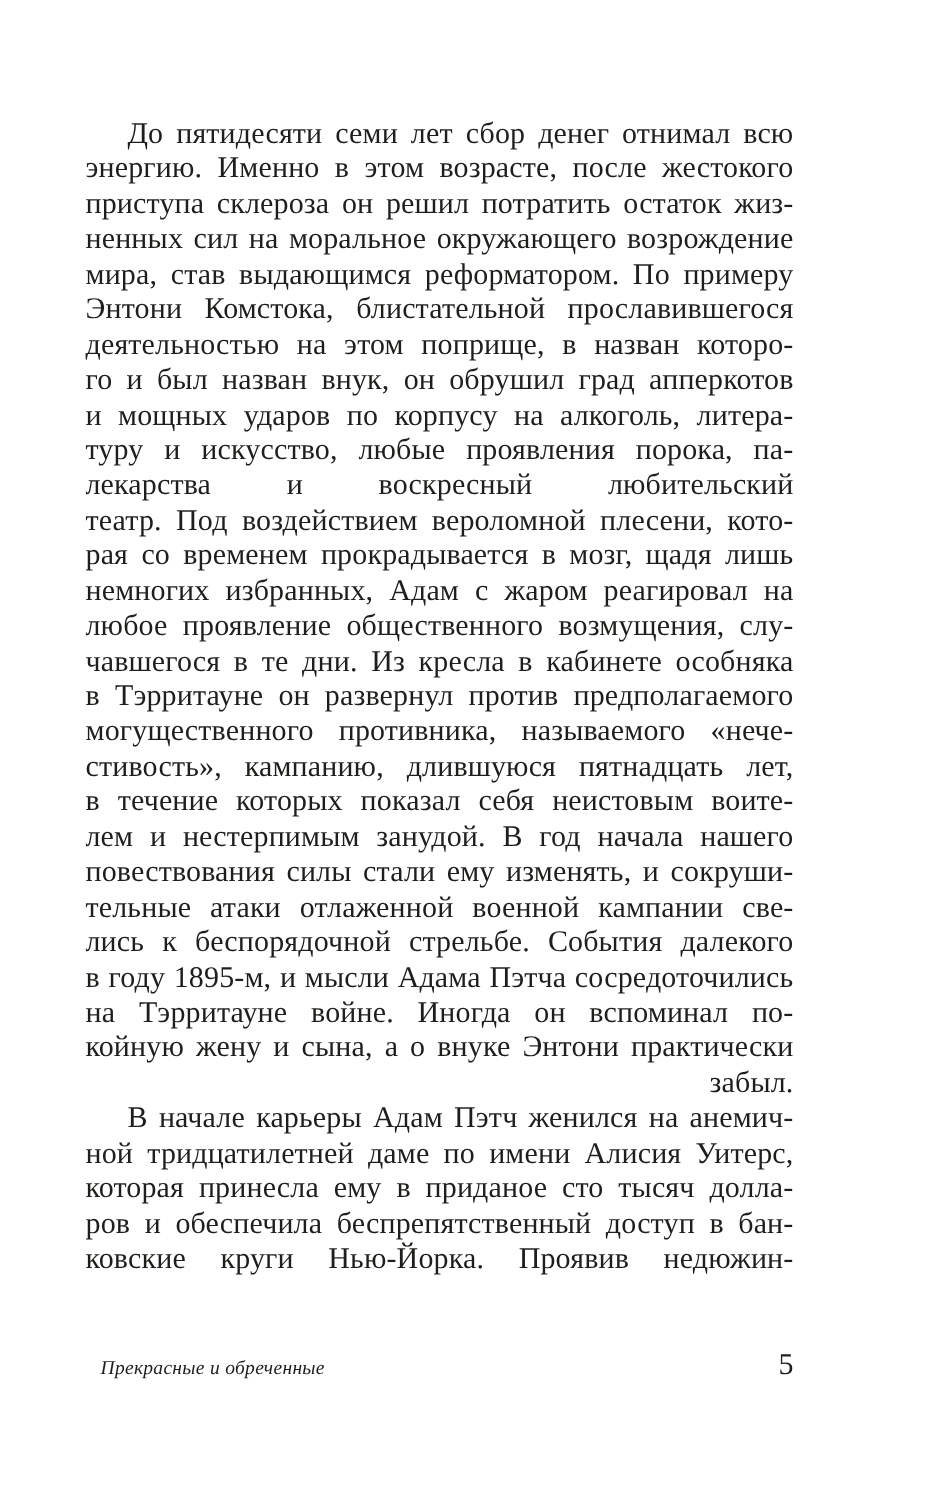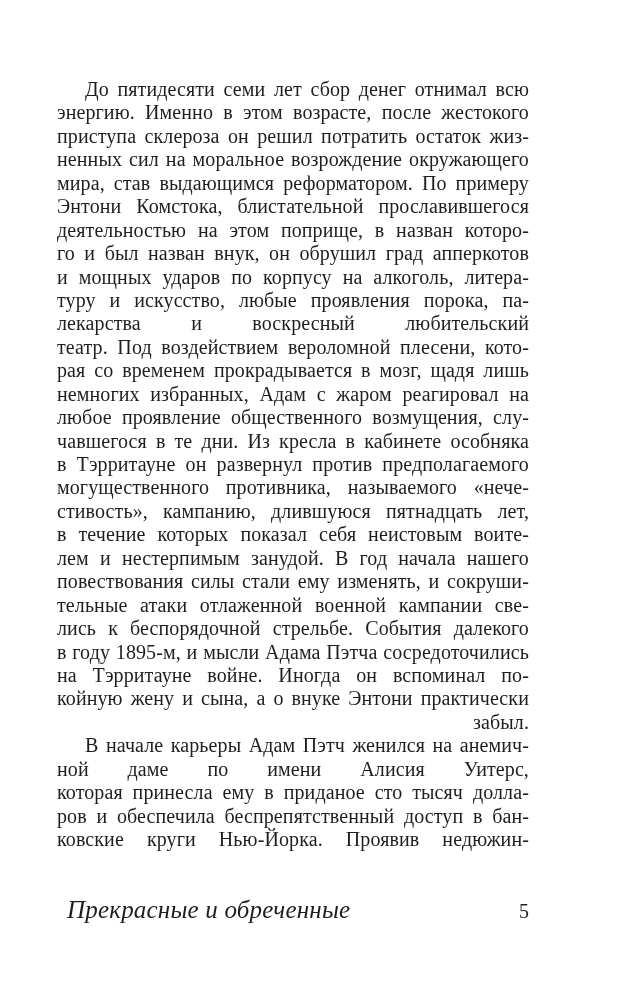--- a/index.html
+++ b/index.html
@@ -50,38 +50,38 @@
     left: 57px;
     top: 898px;
     width: 472px;
     display: flex;
     justify-content: space-between;
     align-items: baseline;
     line-height: 24px;
   }
   .footer-title {
     font-style: italic;
-    font-size: 25px;
+    font-size: 13px;
     padding-left: 10px;
     letter-spacing: 0.2px;
   }
   .footer-page-number {
     font-style: normal;
     font-size: 20px;
   }
 </style>
 </head>
 <body>
 
 <div class="page">
   <div class="text-block" id="text-block">
       <div class="line indent"><span>До</span><span>пятидесяти</span><span>семи</span><span>лет</span><span>сбор</span><span>денег</span><span>отнимал</span><span>всю</span></div>
       <div class="line"><span>энергию.</span><span>Именно</span><span>в</span><span>этом</span><span>возрасте,</span><span>после</span><span>жестокого</span></div>
       <div class="line"><span>приступа</span><span>склероза</span><span>он</span><span>решил</span><span>потратить</span><span>остаток</span><span>жиз-</span></div>
-      <div class="line"><span>ненных</span><span>сил</span><span>на</span><span>моральное</span><span>возрождение</span><span>окружающего</span></div>
+      <div class="line"><span>ненных</span><span>сил</span><span>на</span><span>моральное</span><span>окружающего</span><span>возрождение</span></div>
       <div class="line"><span>мира,</span><span>став</span><span>выдающимся</span><span>реформатором.</span><span>По</span><span>примеру</span></div>
       <div class="line"><span>Энтони</span><span>Комстока,</span><span>блистательной</span><span>прославившегося</span></div>
       <div class="line"><span>деятельностью</span><span>на</span><span>этом</span><span>поприще,</span><span>в</span><span>назван</span><span>которо-</span></div>
       <div class="line"><span>го</span><span>и</span><span>был</span><span>назван</span><span>внук,</span><span>он</span><span>обрушил</span><span>град</span><span>апперкотов</span></div>
       <div class="line"><span>и</span><span>мощных</span><span>ударов</span><span>по</span><span>корпусу</span><span>на</span><span>алкоголь,</span><span>литера-</span></div>
       <div class="line"><span>туру</span><span>и</span><span>искусство,</span><span>любые</span><span>проявления</span><span>порока,</span><span>па-</span></div>
       <div class="line"><span>лекарства</span><span>и</span><span>воскресный</span><span>любительский</span></div>
       <div class="line"><span>театр.</span><span>Под</span><span>воздействием</span><span>вероломной</span><span>плесени,</span><span>кото-</span></div>
       <div class="line"><span>рая</span><span>со</span><span>временем</span><span>прокрадывается</span><span>в</span><span>мозг,</span><span>щадя</span><span>лишь</span></div>
       <div class="line"><span>немногих</span><span>избранных,</span><span>Адам</span><span>с</span><span>жаром</span><span>реагировал</span><span>на</span></div>
@@ -93,21 +93,21 @@
       <div class="line"><span>в</span><span>течение</span><span>которых</span><span>показал</span><span>себя</span><span>неистовым</span><span>воите-</span></div>
       <div class="line"><span>лем</span><span>и</span><span>нестерпимым</span><span>занудой.</span><span>В</span><span>год</span><span>начала</span><span>нашего</span></div>
       <div class="line"><span>повествования</span><span>силы</span><span>стали</span><span>ему</span><span>изменять,</span><span>и</span><span>сокруши-</span></div>
       <div class="line"><span>тельные</span><span>атаки</span><span>отлаженной</span><span>военной</span><span>кампании</span><span>све-</span></div>
       <div class="line"><span>лись</span><span>к</span><span>беспорядочной</span><span>стрельбе.</span><span>События</span><span>далекого</span></div>
       <div class="line"><span>в</span><span>году</span><span>1895-м,</span><span>и</span><span>мысли</span><span>Адама</span><span>Пэтча</span><span>сосредоточились</span></div>
       <div class="line"><span>на</span><span>Тэрритауне</span><span>войне.</span><span>Иногда</span><span>он</span><span>вспоминал</span><span>по-</span></div>
       <div class="line"><span>койную</span><span>жену</span><span>и</span><span>сына,</span><span>а</span><span>о</span><span>внуке</span><span>Энтони</span><span>практически</span></div>
       <div class="line no-justify">забыл.</div>
       <div class="line indent"><span>В</span><span>начале</span><span>карьеры</span><span>Адам</span><span>Пэтч</span><span>женился</span><span>на</span><span>анемич-</span></div>
-      <div class="line"><span>ной</span><span>даме</span><span>по</span><span>имени</span><span>Алисия</span><span>Уитерс,</span></div>
+      <div class="line"><span>ной</span><span>тридцатилетней</span><span>даме</span><span>по</span><span>имени</span><span>Алисия</span><span>Уитерс,</span></div>
       <div class="line"><span>которая</span><span>принесла</span><span>ему</span><span>в</span><span>приданое</span><span>сто</span><span>тысяч</span><span>долла-</span></div>
       <div class="line"><span>ров</span><span>и</span><span>обеспечила</span><span>беспрепятственный</span><span>доступ</span><span>в</span><span>бан-</span></div>
       <div class="line"><span>ковские</span><span>круги</span><span>Нью-Йорка.</span><span>Проявив</span><span>недюжин-</span></div>
     </div>
   <div class="footer">
     <span class="footer-title">Прекрасные и обреченные</span>
     <span class="footer-page-number">5</span>
   </div>
 </div>
 

